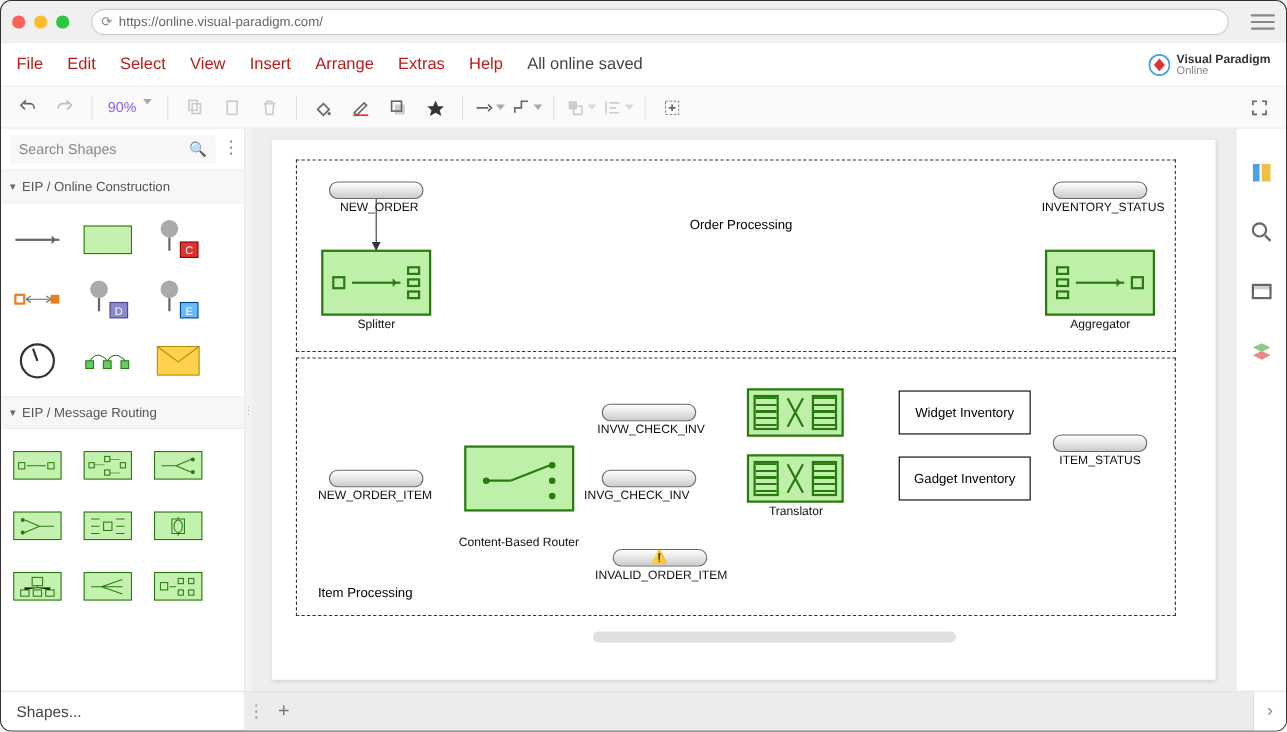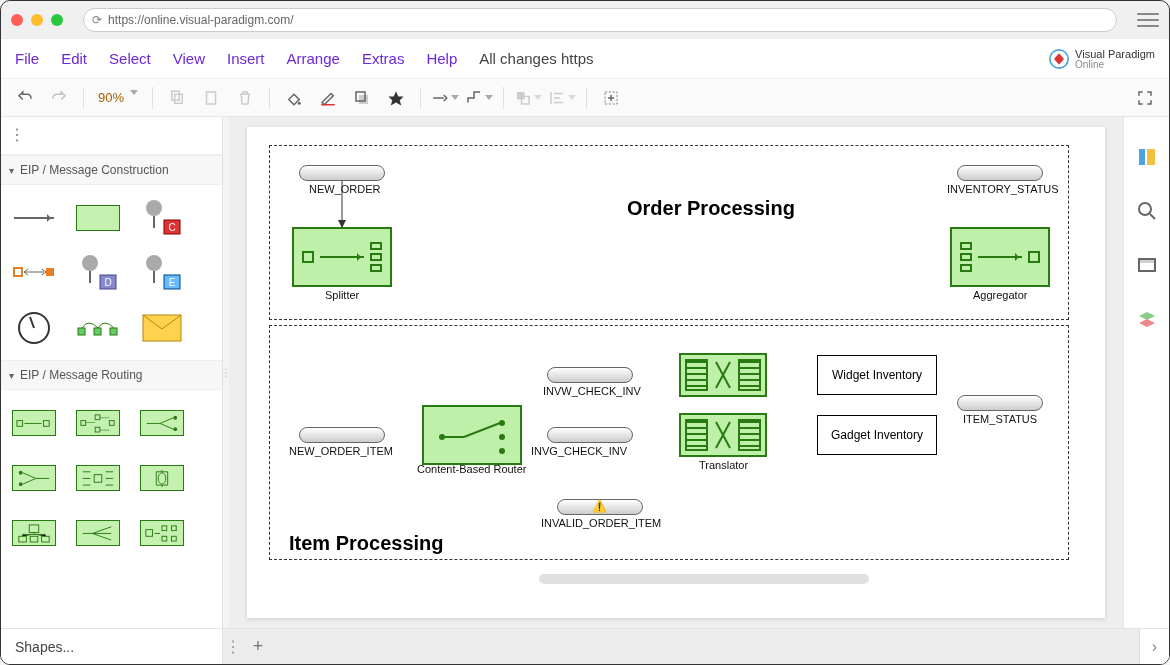--- a/index.html
+++ b/index.html
@@ -11,35 +11,35 @@
   .dot { width:12px; height:12px; border-radius:50%; }
   .dot.red{background:#ff5f57;} .dot.yellow{background:#ffbd2e;} .dot.green{background:#28c940;}
   .url-bar { flex:1; margin:0 20px; height:24px; background:#fff; border:1px solid #ccc; border-radius:12px;
              display:flex; align-items:center; padding:0 8px; font-size:12px; color:#666; }
   .url-bar .reload { margin-right:6px; color:#888; }
   .hamburger { width:22px; height:18px; display:flex; flex-direction:column; justify-content:space-around; }
   .hamburger span { height:2px; background:#888; border-radius:1px; }
 
   
   .menu-bar { height:40px; background:#fff; display:flex; align-items:center; padding:0 14px; border-bottom:1px solid #eee; }
-  .menu-bar .item { margin-right:22px; font-size:15px; color:#6d28d9; cursor:pointer; }
+  .menu-bar .item { margin-right:22px; font-size:15px; color:#b91c1c; cursor:pointer; }
   .menu-bar .status { color:#444; }
   .brand { margin-left:auto; display:flex; align-items:center; gap:6px; font-size:12px; color:#333; }
   .brand svg { width:20px; height:20px; }
   .brand .txt { line-height:1; }
-  .brand .txt b { font-weight:normal; font-size:11px; }
+  .brand .txt b { font-weight:bold; font-size:11px; }
   .brand .txt .sub { font-size:10px; color:#888; display:block; }
 
   
   .toolbar { height:38px; background:#fafafa; border-bottom:1px solid #e6e6e6; display:flex; align-items:center;
              padding:0 10px; gap:6px; position:relative; }
   .tb-btn { width:28px; height:28px; display:flex; align-items:center; justify-content:center; color:#666;
             border-radius:3px; cursor:pointer; position:relative; }
   .tb-sep { width:1px; height:22px; background:#e0e0e0; margin:0 4px; }
-  .zoom { display:flex; font-size:13px; color:#a16207; padding:0 4px; gap:6px; cursor:pointer; }
+  .zoom { display:flex; font-size:13px; color:#8b5cf6; padding:0 4px; gap:6px; cursor:pointer; }
   .caret { width:0; height:0; border-left:4px solid transparent; border-right:4px solid transparent; border-top:5px solid #aaa; }
   .tb-btn svg { width:18px; height:18px; }
   .expand-right { margin-left:auto; }
 
   
   .main { position:absolute; top:116px; bottom:36px; left:0; right:0; display:flex; }
   .sidebar { width:222px; background:#fff; border-right:1px solid #e4e4e4; display:flex; flex-direction:column; overflow:hidden; }
   .search-row { height:38px; display:flex; align-items:center; padding:6px 8px; gap:6px; border-bottom:1px solid #eee; }
   .search-box { flex:1; height:26px; background:#f7f7f7; border-radius:3px; display:flex; align-items:center;
                 padding:0 8px; font-size:13px; color:#888; justify-content:space-between; }
@@ -51,21 +51,21 @@
   .palette { padding:10px 8px; display:flex; flex-wrap:wrap; gap:10px 14px; }
   .shape-cell { width:50px; height:45px; display:flex; align-items:center; justify-content:center; cursor:pointer; }
   .eip-box { width:44px; height:26px; background:#c5f1b0; border:1px solid #2a7a12; }
   .sh-arrow { width:40px; height:2px; background:#666; position:relative; }
   .sh-arrow::after{content:"";position:absolute;right:-1px;top:-3px;border:4px solid transparent;border-left-color:#666;}
 
   .canvas-wrap { flex:1; position:relative; background:#eee; overflow:hidden; }
   .canvas { position:absolute; left:18px; right:18px; top:10px; bottom:10px; background:#fff; box-shadow:0 1px 4px rgba(0,0,0,.15); }
   .diagram { position:absolute; inset:0; }
   .region { position:absolute; border:1px dashed #333; }
-  .region-title { position:absolute; font-weight:bold; font-size:20px; }
+  .region-title { position:absolute; font-weight:normal; font-size:12px; }
   .pipe { position:absolute; width:86px; height:16px; border:1px solid #666; border-radius:8px;
           background:linear-gradient(#fff, #ccc); }
   .lbl { position:absolute; font-size:11px; color:#111; white-space:nowrap; text-align:center; }
   .eip-node { position:absolute; background:#bff0aa; border:2px solid #2a7a12; }
   .eip-node.lg { width:100px; height:60px; }
   .eip-node.sm { width:88px; height:44px; }
   .plain-box { position:absolute; width:120px; height:40px; border:1px solid #000; background:#fff;
                display:flex; align-items:center; justify-content:center; font-size:12px; }
   .svglines { position:absolute; inset:0; }
 
@@ -120,21 +120,21 @@
 
 <div class="menu-bar">
   <span class="item">File</span>
   <span class="item">Edit</span>
   <span class="item">Select</span>
   <span class="item">View</span>
   <span class="item">Insert</span>
   <span class="item">Arrange</span>
   <span class="item">Extras</span>
   <span class="item">Help</span>
-  <span class="item status">All changes https</span>
+  <span class="item status">All online saved</span>
   <div class="brand">
     <svg viewBox="0 0 24 24">
         <circle cx="12" cy="12" r="11" fill="none" stroke="#4aa3df" stroke-width="2"></circle>
         <polygon points="12,5 18,12 12,19 6,12" fill="#d33"></polygon>
       </svg>
     <div class="txt"><b>Visual Paradigm</b><span class="sub">Online</span></div>
   </div>
 </div>
 
 <div class="toolbar">
@@ -232,25 +232,29 @@
   <div class="tb-btn expand-right">
       <svg viewBox="0 0 24 24">
         <path d="M4 9V4h5M20 9V4h-5M4 15v5h5M20 15v5h-5" fill="none" stroke="#666" stroke-width="2"></path>
       </svg>
     </div>
 </div>
 
 <div class="main">
   <div class="sidebar">
     <div class="search-row">
+      <div class="search-box">
+        <span>Search Shapes</span>
+        <span>🔍</span>
+      </div>
       <div class="more-dots">⋮</div>
     </div>
 
     <div class="panel-head">
-        <span>EIP / Message Construction</span>
+        <span>EIP / Online Construction</span>
       </div>
     <div class="palette">
       <div class="shape-cell">
           <div class="sh-arrow"></div>
         </div>
       <div class="shape-cell">
           <div class="eip-box"></div>
         </div>
       <div class="shape-cell">
           <svg width="40" height="40">
@@ -463,21 +467,21 @@
         <div class="eip-node lg" style="left:175px;top:278px;">
           <div class="router-inner"><svg width="88" height="48">
                 <circle cx="12" cy="24" r="3" fill="#2a7a12"></circle>
                 <path d="M14 24h20" stroke="#2a7a12" stroke-width="2"></path>
                 <path d="M34 24l36-14" stroke="#2a7a12" stroke-width="2"></path>
                 <circle cx="72" cy="10" r="3" fill="#2a7a12"></circle>
                 <circle cx="72" cy="24" r="3" fill="#2a7a12"></circle>
                 <circle cx="72" cy="38" r="3" fill="#2a7a12"></circle>
               </svg></div>
         </div>
-        <div class="lbl" style="left:170px;top:336px;">Content-Based Router</div>
+        <div class="lbl" style="left:170px;top:360px;">Content-Based Router</div>
 
         <div class="eip-node sm" style="left:432px;top:226px;">
           <div class="translator-inner">
               <div class="doc"></div>
               <svg width="18" height="30">
                 <path d="M2 2l14 26M16 2L2 28" stroke="#2a7a12" stroke-width="2"></path>
               </svg>
               <div class="doc"></div>
             </div>
         </div>

